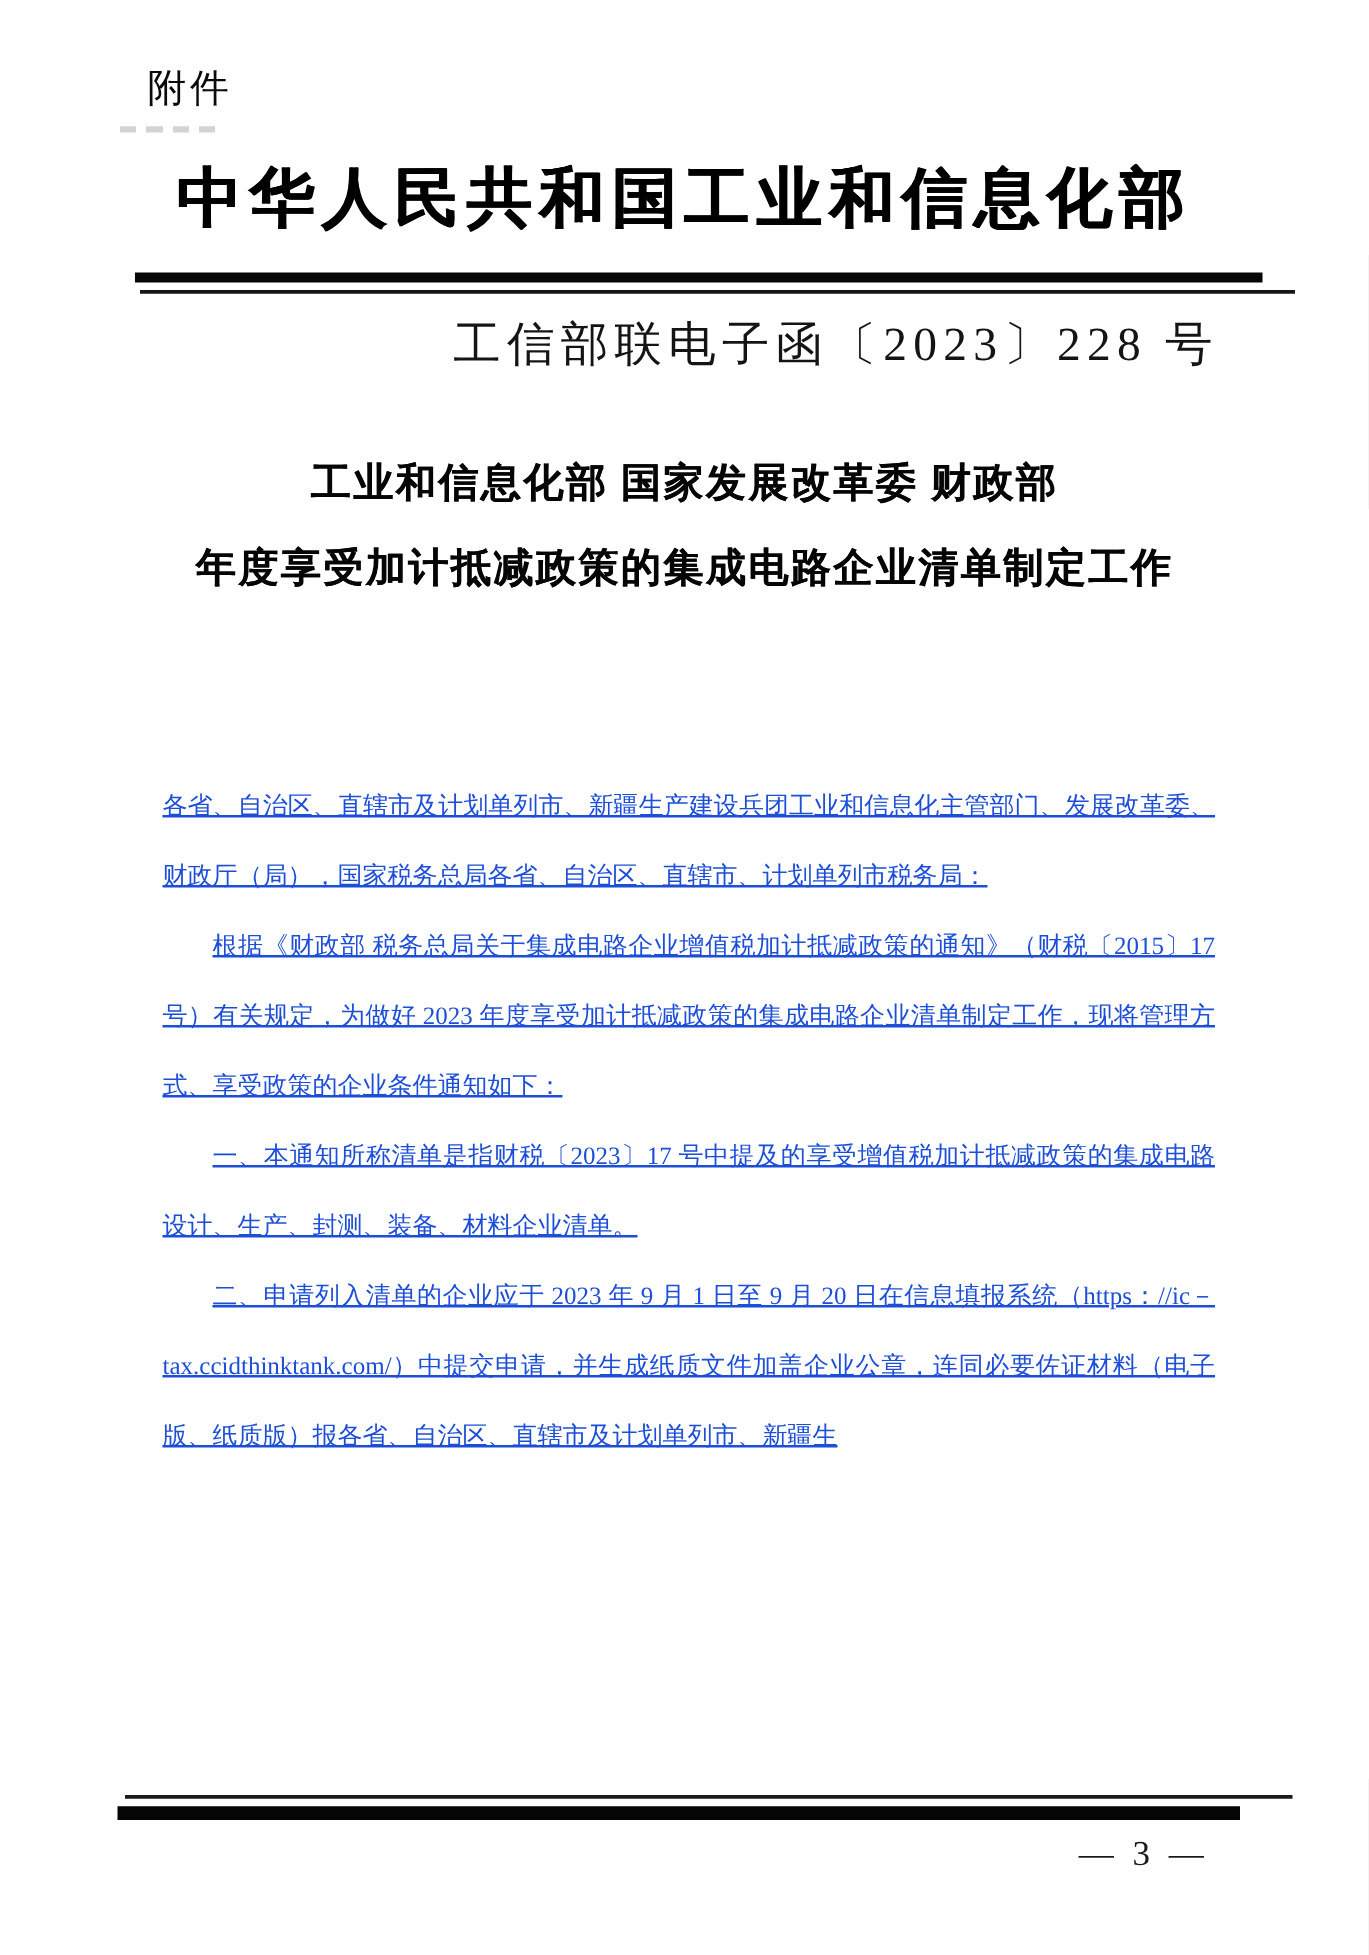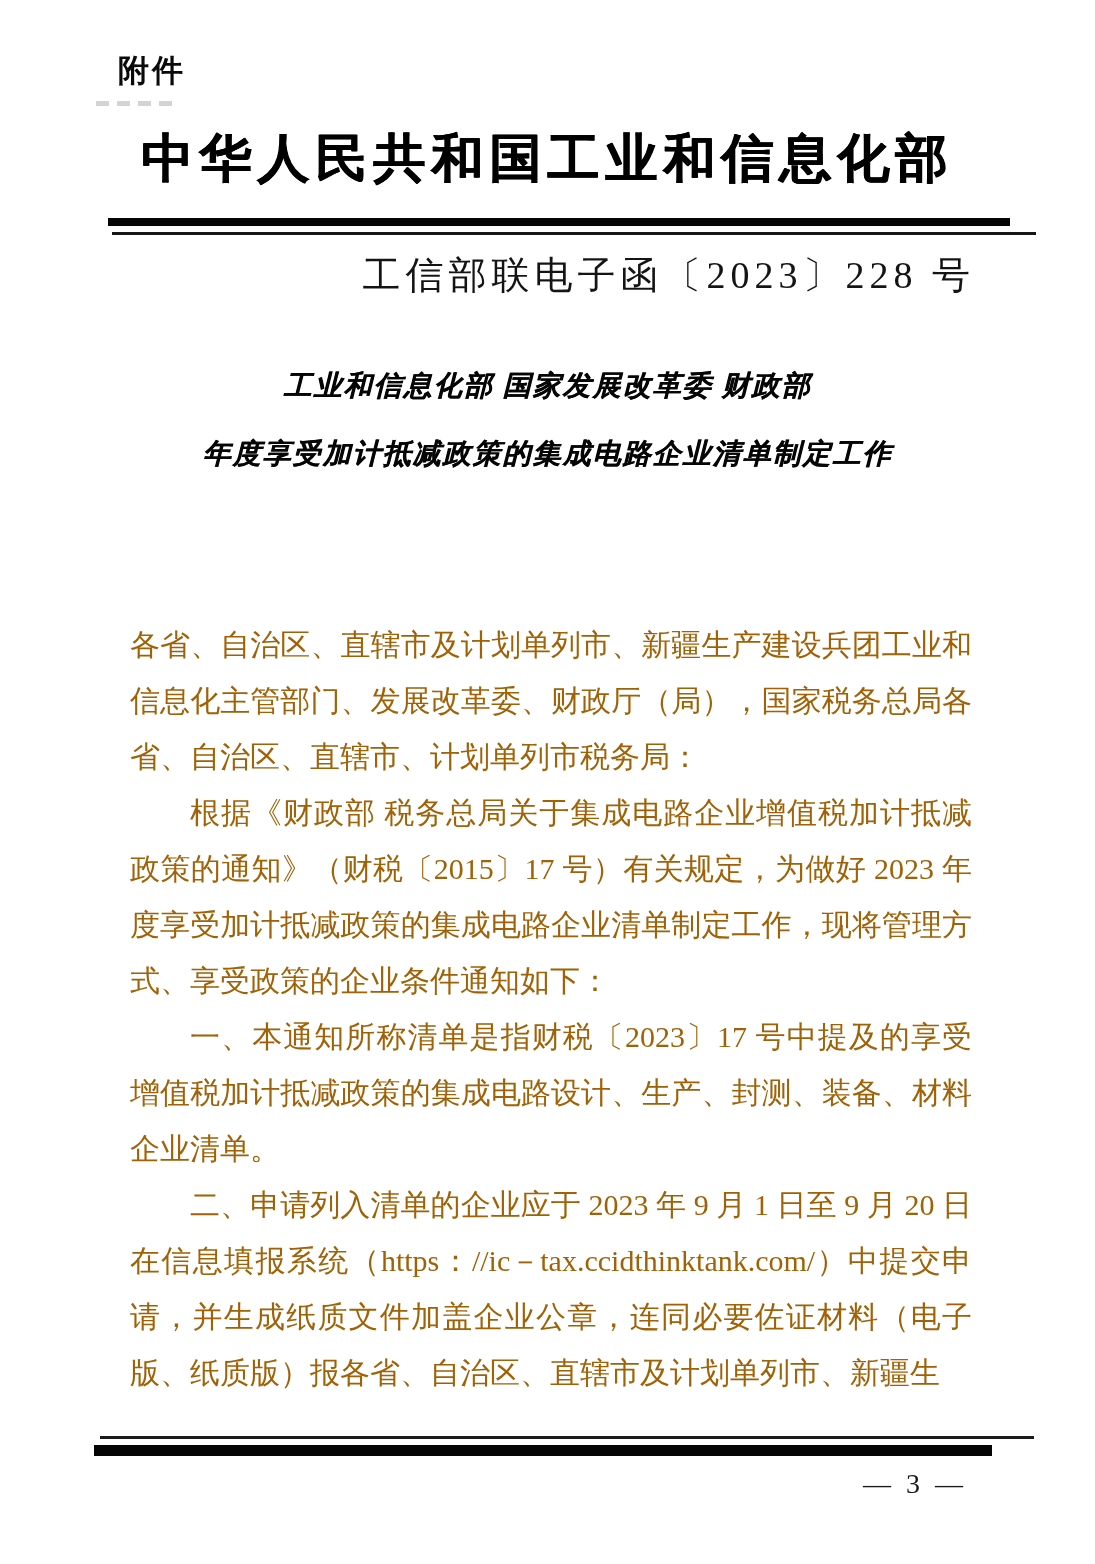--- a/index.html
+++ b/index.html
@@ -15,21 +15,21 @@
     background: #ffffff;
     overflow: hidden;
     font-family: "Liberation Serif", serif;
     color: #111111;
   }
   .attachment {
     position: absolute;
     left: 118px;
     top: 50px;
     font-size: 31px;
-    font-weight: 700;
+    font-weight: 400;
     letter-spacing: 3px;
     color: #0a0a0a;
     text-align: right;
   }
   .smudge {
     position: absolute;
     left: 96px;
     top: 101px;
     width: 78px;
     height: 5px;
@@ -74,38 +74,38 @@
     letter-spacing: 5px;
     color: #141414;
     white-space: nowrap;
   }
   .title {
     position: absolute;
     left: 0;
     top: 352px;
     width: 100%;
     text-align: center;
-    font-size: 28px;
+    font-size: 32px;
     font-weight: 800;
     line-height: 68px;
     letter-spacing: 2px;
     color: #050505;
     text-shadow: 0.4px 0 0 #050505;
-    font-style: italic;
   }
   .body-text {
     position: absolute;
     left: 130px;
     top: 617px;
     width: 842px;
-    font-size: 30px;
+    font-size: 20px;
     line-height: 56px;
     text-align: justify;
     text-justify: inter-character;
-    color: #a16207;
+    color: #1d4ed8;
+    text-decoration: underline;
   }
   .body-text p {
     margin: 0;
     padding: 0;
   }
   .body-text p.indent {
     text-indent: 2em;
   }
   .bottom-rule-thin {
     position: absolute;

